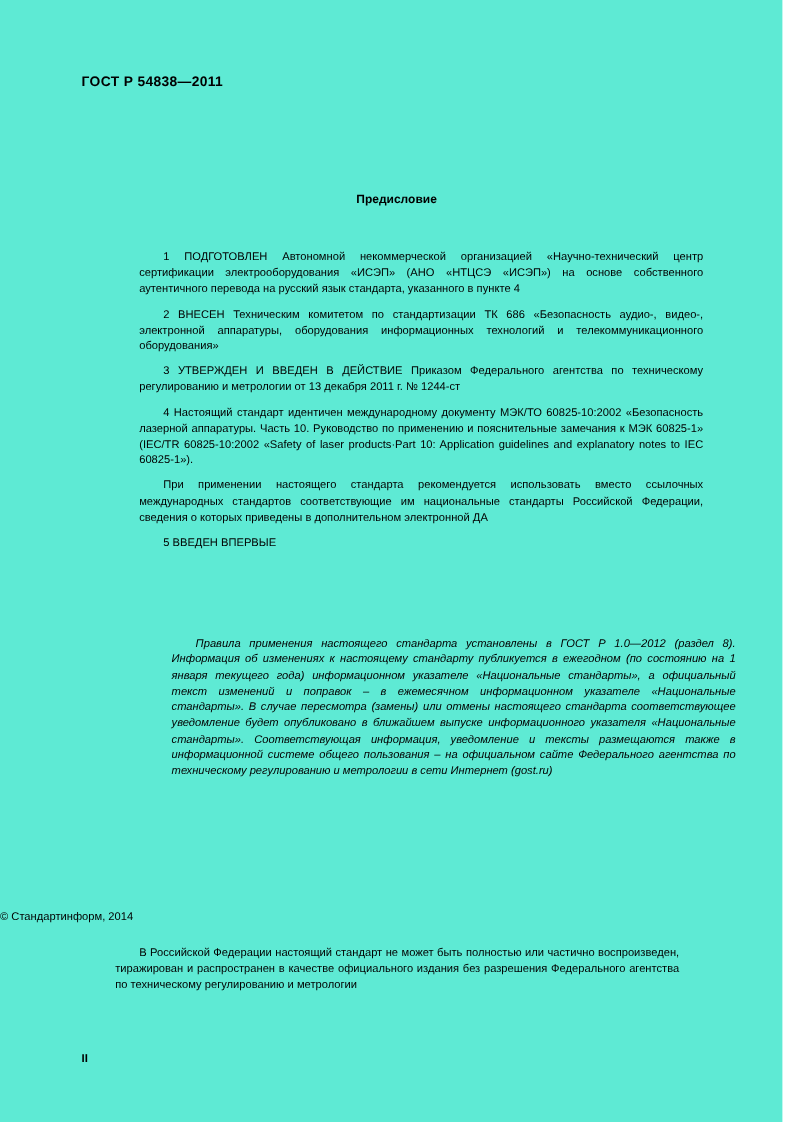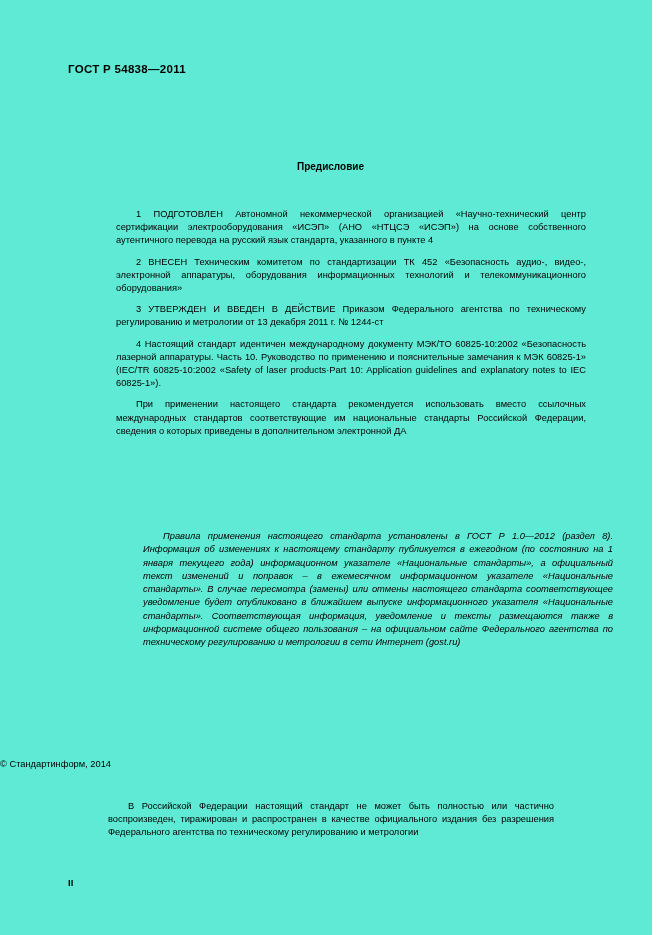--- a/index.html
+++ b/index.html
@@ -75,21 +75,21 @@
   .footer-block {
     position: absolute;
     top: 788px;
     left: 96px;
     width: 470px;
     font-size: 9.3px;
     line-height: 13.2px;
     text-align: justify;
   }
   .footer-block p {
-    margin: 12px;
+    margin: 0;
     text-indent: 20px;
     text-align: justify;
   }
   .page-number {
     position: absolute;
     top: 853px;
     left: 68px;
     font-size: 9.5px;
     font-weight: bold;
     margin-top: 24px;
@@ -99,24 +99,25 @@
 <body>
 
 <div class="page">
 
   <div class="doc-header">ГОСТ Р 54838—2011</div>
 
   <div class="title">Предисловие</div>
 
   <div class="body-block" style="top: 208px;">
     <p>1 ПОДГОТОВЛЕН Автономной некоммерческой организацией «Научно-технический центр сертификации электрооборудования «ИСЭП» (АНО «НТЦСЭ «ИСЭП») на основе собственного аутентичного перевода на русский язык стандарта, указанного в пункте 4</p>
-    <p>2 ВНЕСЕН Техническим комитетом по стандартизации ТК 452 «Безопасность аудио-, видео-, электронной аппаратуры, оборудования информационных технологий и телекоммуникационного оборудования»</p>
+    <p>2 ВНЕСЕН Техническим комитетом по стандартизации ТК 686 «Безопасность аудио-, видео-, электронной аппаратуры, оборудования информационных технологий и телекоммуникационного оборудования»</p>
     <p>3 УТВЕРЖДЕН И ВВЕДЕН В ДЕЙСТВИЕ Приказом Федерального агентства по техническому регулированию и метрологии от 13 декабря 2011 г. № 1244-ст</p>
     <p>4 Настоящий стандарт идентичен международному документу МЭК/ТО 60825-10:2002 «Безопасность лазерной аппаратуры. Часть 10. Руководство по применению и пояснительные замечания к МЭК 60825-1» (IEC/TR 60825-10:2002 «Safety of laser products·Part 10: Application guidelines and explanatory notes to IEC 60825-1»).</p>
     <p>При применении настоящего стандарта рекомендуется использовать вместо ссылочных международных стандартов соответствующие им национальные стандарты Российской Федерации, сведения о которых приведены в дополнительном электронной ДА</p>
+    <p>5 ВВЕДЕН ВПЕРВЫЕ</p>
   </div>
 
   <div class="italic-block" style="top: 530px; margin-left: 47px;">
     <p>Правила применения настоящего стандарта установлены в ГОСТ Р 1.0—2012 (раздел 8). Информация об изменениях к настоящему стандарту публикуется в ежегодном (по состоянию на 1 января текущего года) информационном указателе «Национальные стандарты», а официальный текст изменений и поправок – в ежемесячном информационном указателе «Национальные стандарты». В случае пересмотра (замены) или отмены настоящего стандарта соответствующее уведомление будет опубликовано в ближайшем выпуске информационного указателя «Национальные стандарты». Соответствующая информация, уведомление и тексты размещаются также в информационной системе общего пользования – на официальном сайте Федерального агентства по техническому регулированию и метрологии в сети Интернет (gost.ru)</p>
   </div>
 
   <div class="copyright">© Стандартинформ, 2014</div>
 
   <div class="footer-block">
     <p>В Российской Федерации настоящий стандарт не может быть полностью или частично воспроизведен, тиражирован и распространен в качестве официального издания без разрешения Федерального агентства по техническому регулированию и метрологии</p>

